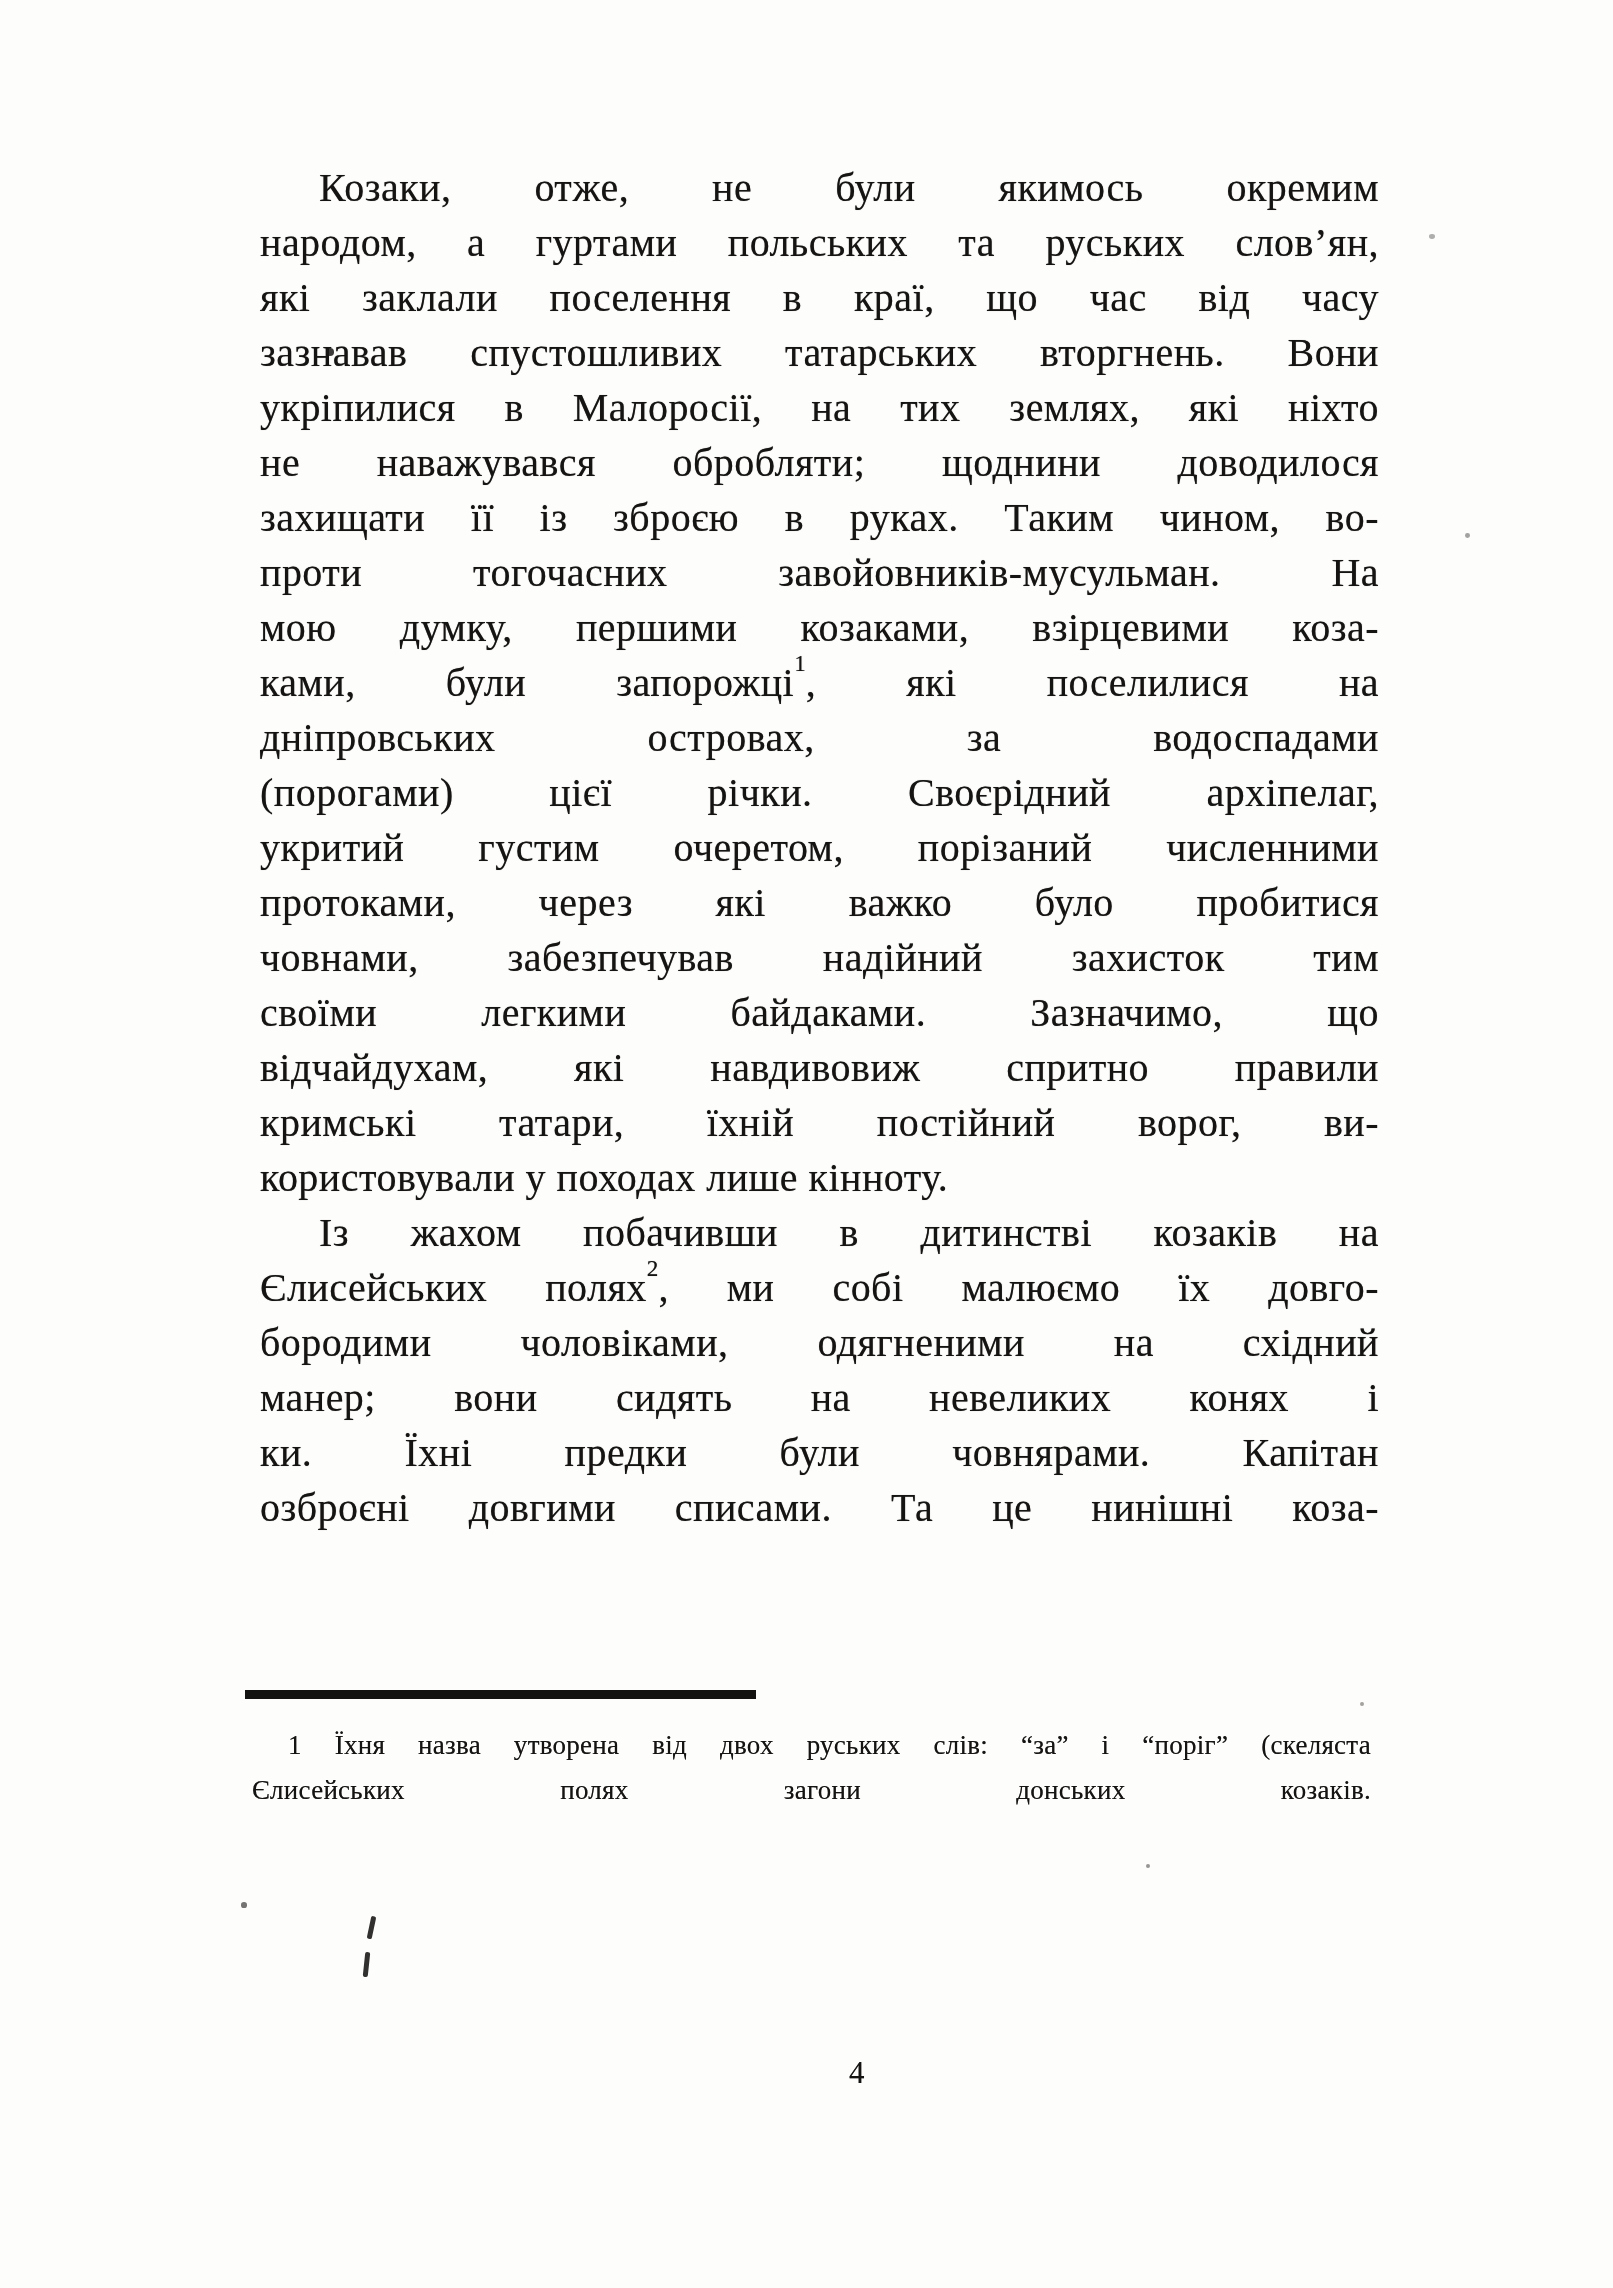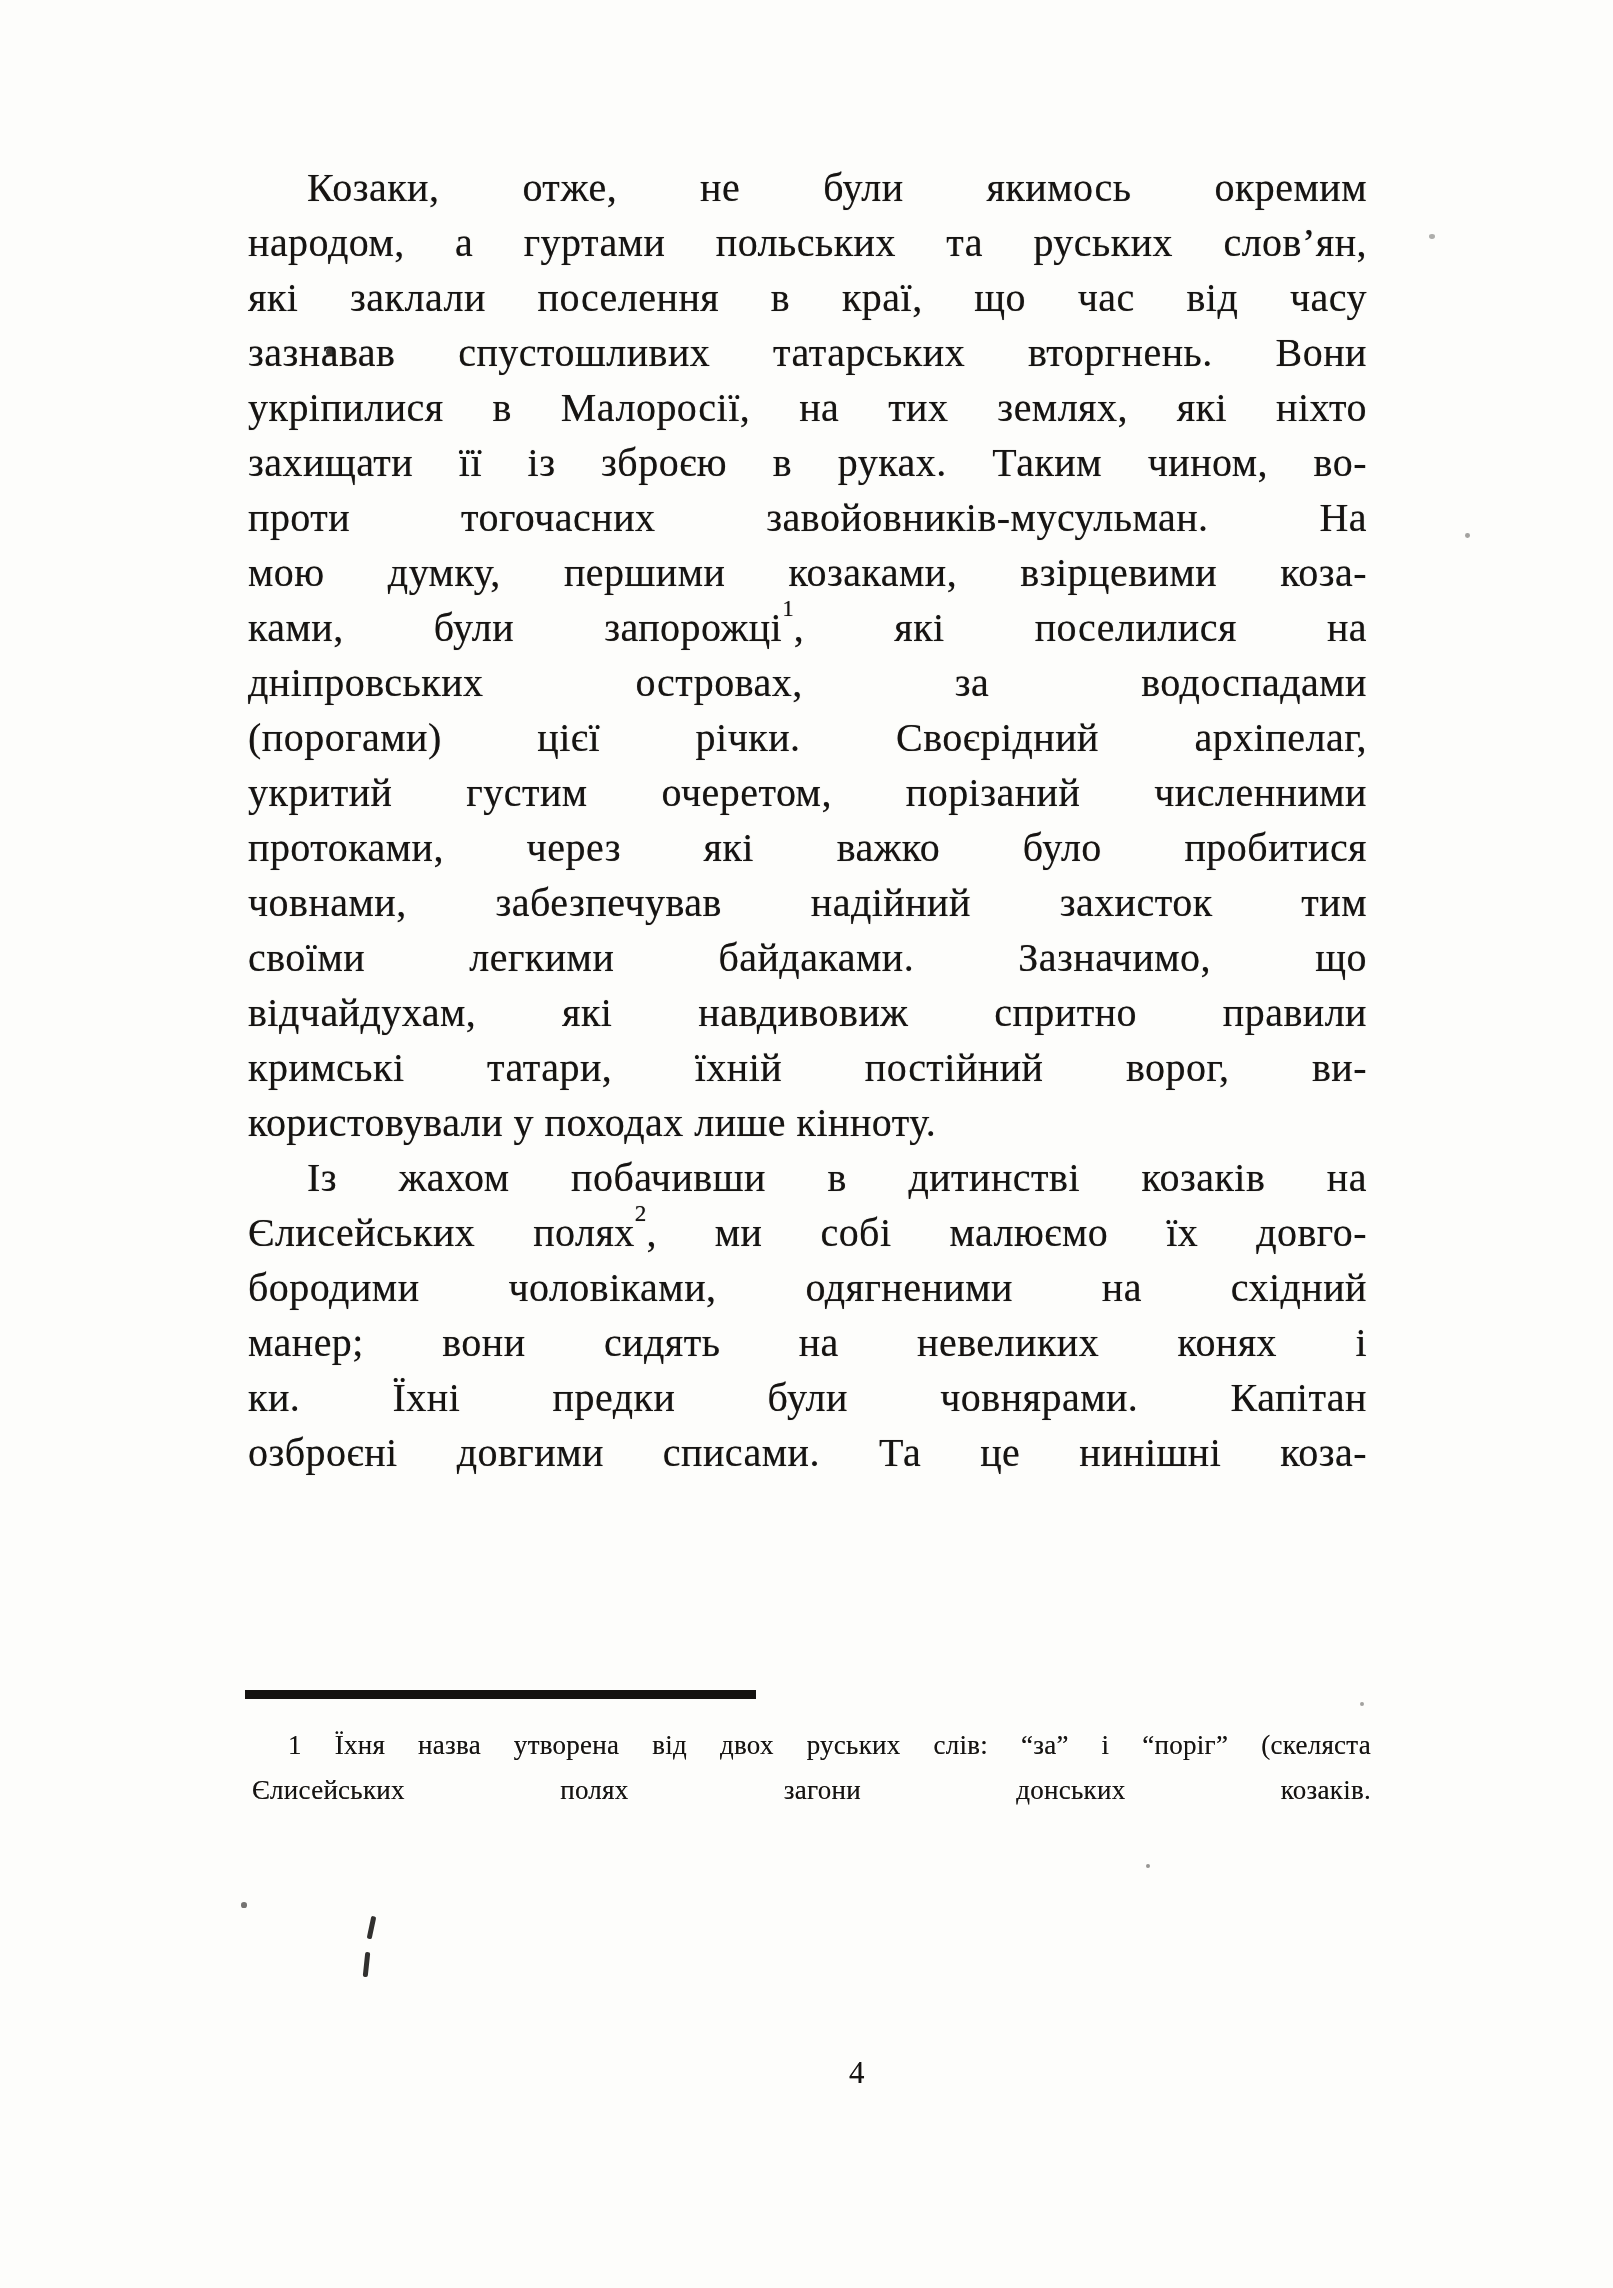--- a/index.html
+++ b/index.html
@@ -4,21 +4,21 @@
 <style>
   html,body{margin:0;padding:0;background:#ffffff;}
   .page{
     position:relative;
     width:1613px;height:2288px;
     background:#fdfdfb;
     color:#161412;
     font-family:"Liberation Serif","DejaVu Serif",serif;
     overflow:hidden;
   }
-  .body-text{position:absolute;left:248px;top:160px;width:1119px;}
+  .body-text{position:absolute;left:260px;top:160px;width:1119px;}
   .body-text .line{
     font-size:40px;line-height:55px;letter-spacing:0.012em;
     text-align:justify;text-align-last:justify;
     text-shadow:0 0 0.7px rgba(20,18,16,0.6);
     white-space:normal;
   }
   .line.indent{text-indent:59px;}
   .line.last{text-align-last:left;}
   sup{font-size:0.58em;line-height:0;position:relative;top:-0.45em;letter-spacing:0;}
   .footnote-rule{position:absolute;left:245px;top:1690px;width:511px;height:8.6px;background:#141210;}
@@ -41,20 +41,21 @@
 </head>
 <body>
 
 <div class="page">
   <div class="body-text">
       <div class="line indent">Козаки, отже, не були якимось окремим</div>
       <div class="line">народом, а гуртами польських та руських слов’ян,</div>
       <div class="line">які заклали поселення в краї, що час від часу</div>
       <div class="line">зазнавав спустошливих татарських вторгнень. Вони</div>
       <div class="line">укріпилися в Малоросії, на тих землях, які ніхто</div>
+      <div class="line">не наважувався обробляти; щоднини доводилося</div>
       <div class="line">захищати її із зброєю в руках. Таким чином, во-</div>
       <div class="line">проти тогочасних завойовників-мусульман. На</div>
       <div class="line">мою думку, першими козаками, взірцевими коза-</div>
       <div class="line">ками, були запорожці<sup>1</sup>, які поселилися на</div>
       <div class="line">дніпровських островах, за водоспадами</div>
       <div class="line">(порогами) цієї річки. Своєрідний архіпелаг,</div>
       <div class="line">укритий густим очеретом, порізаний численними</div>
       <div class="line">протоками, через які важко було пробитися</div>
       <div class="line">човнами, забезпечував надійний захисток тим</div>
       <div class="line">своїми легкими байдаками. Зазначимо, що</div>

